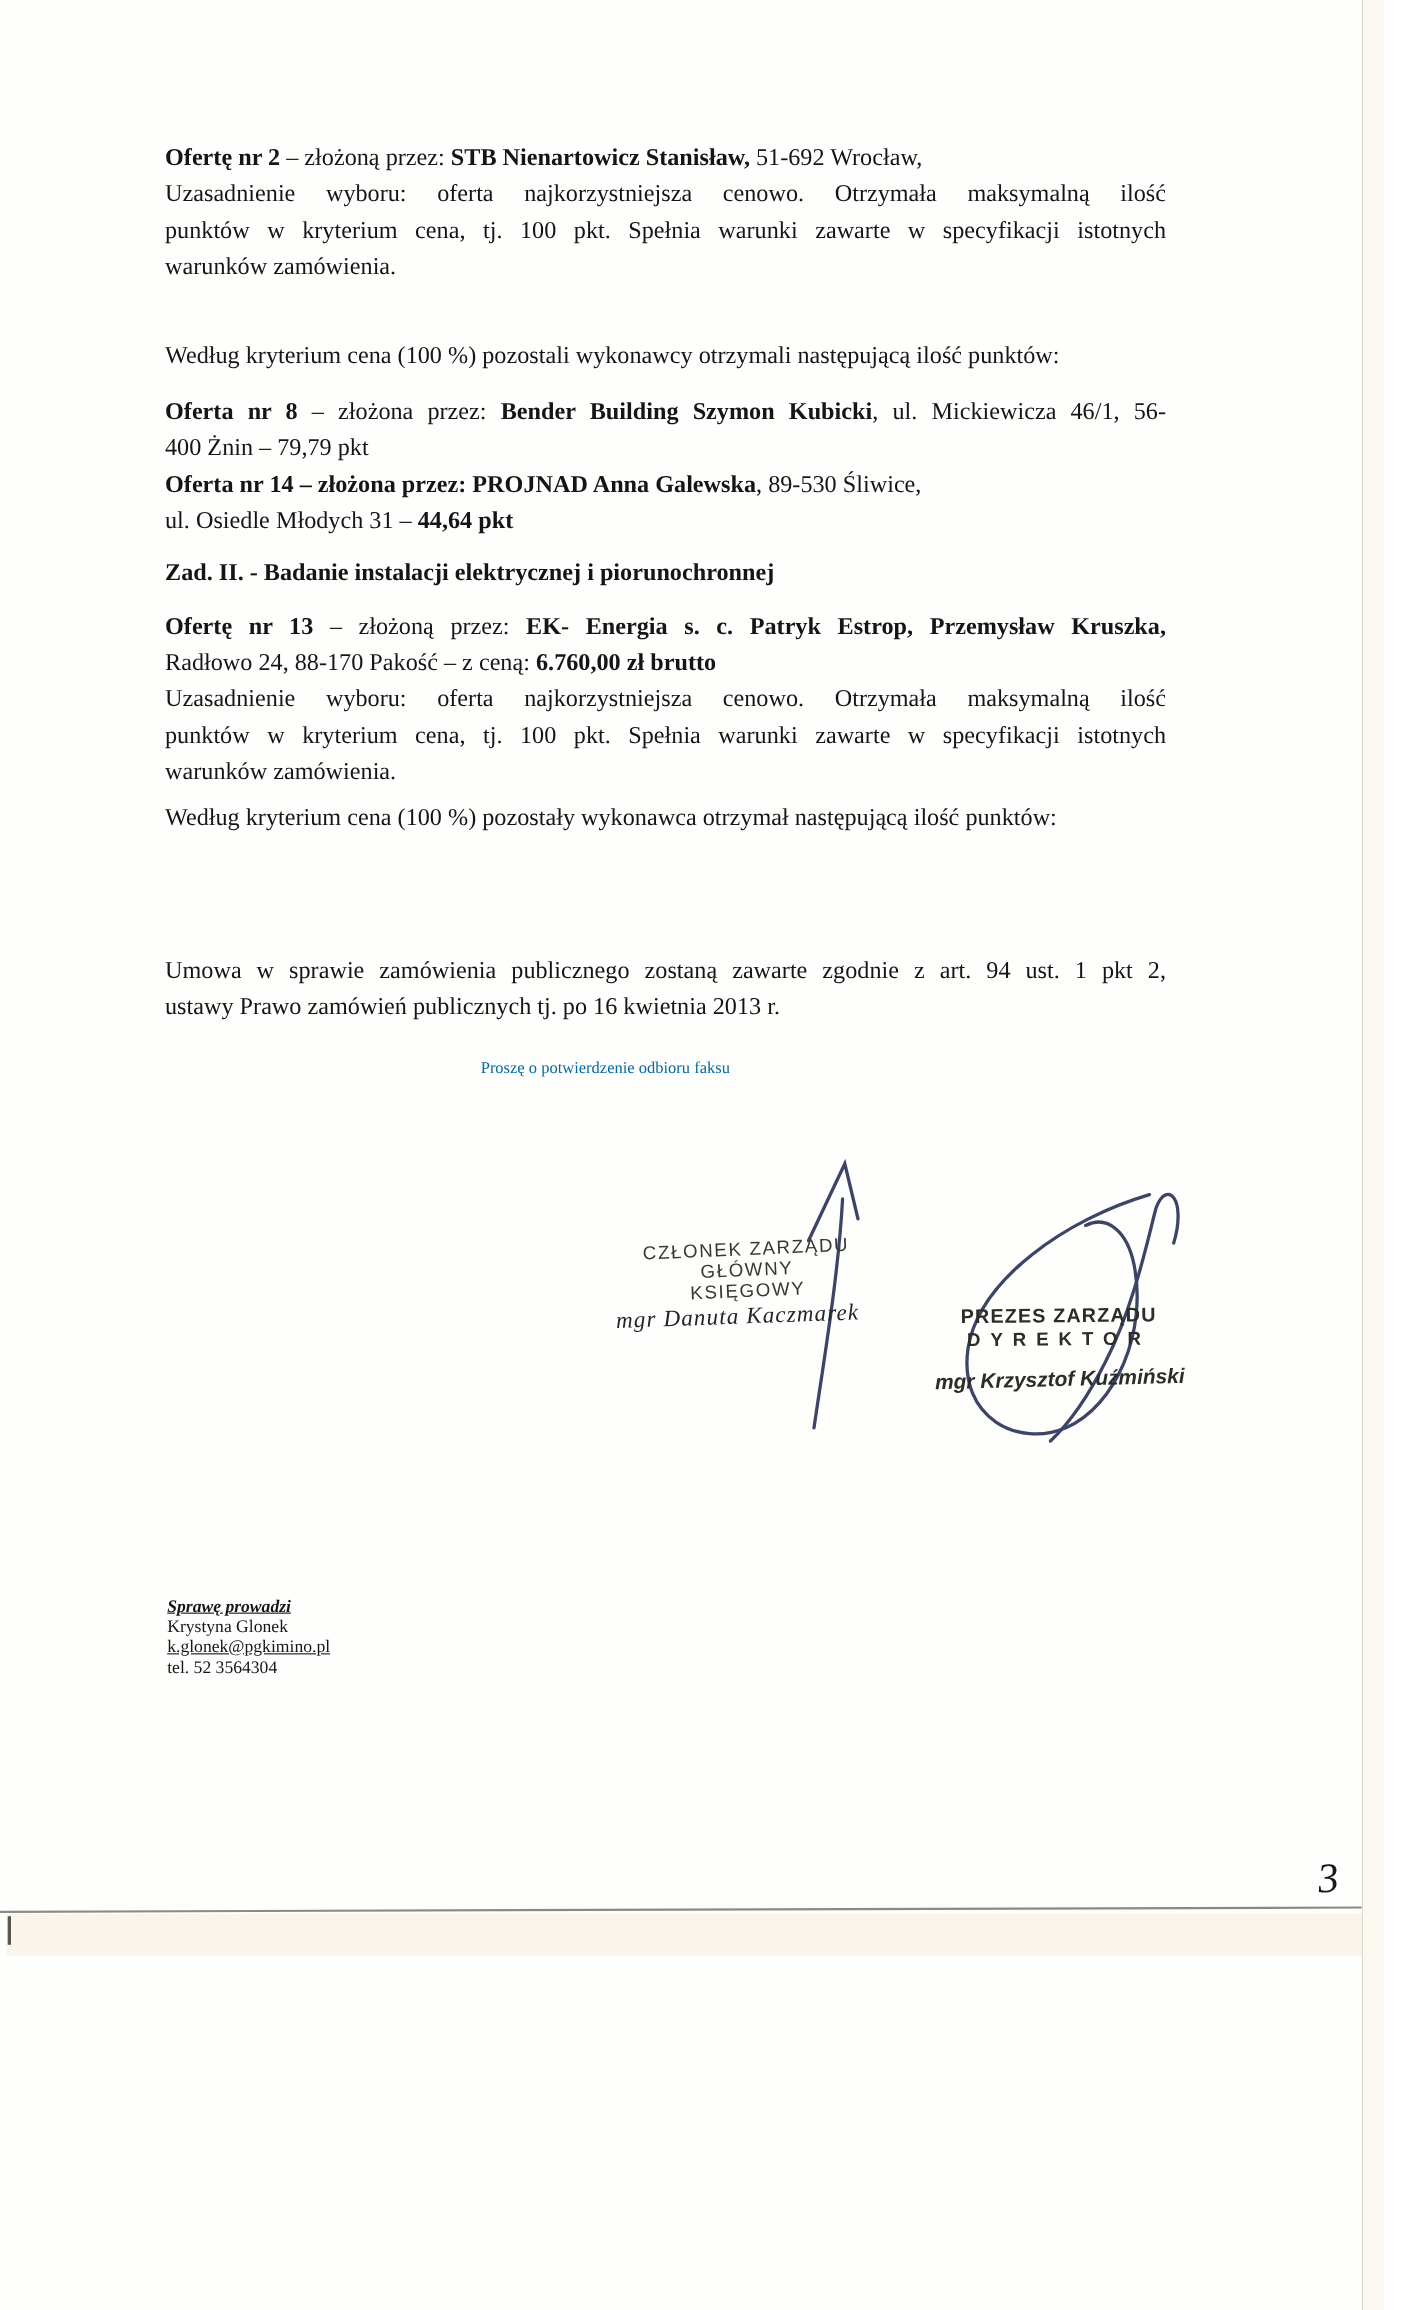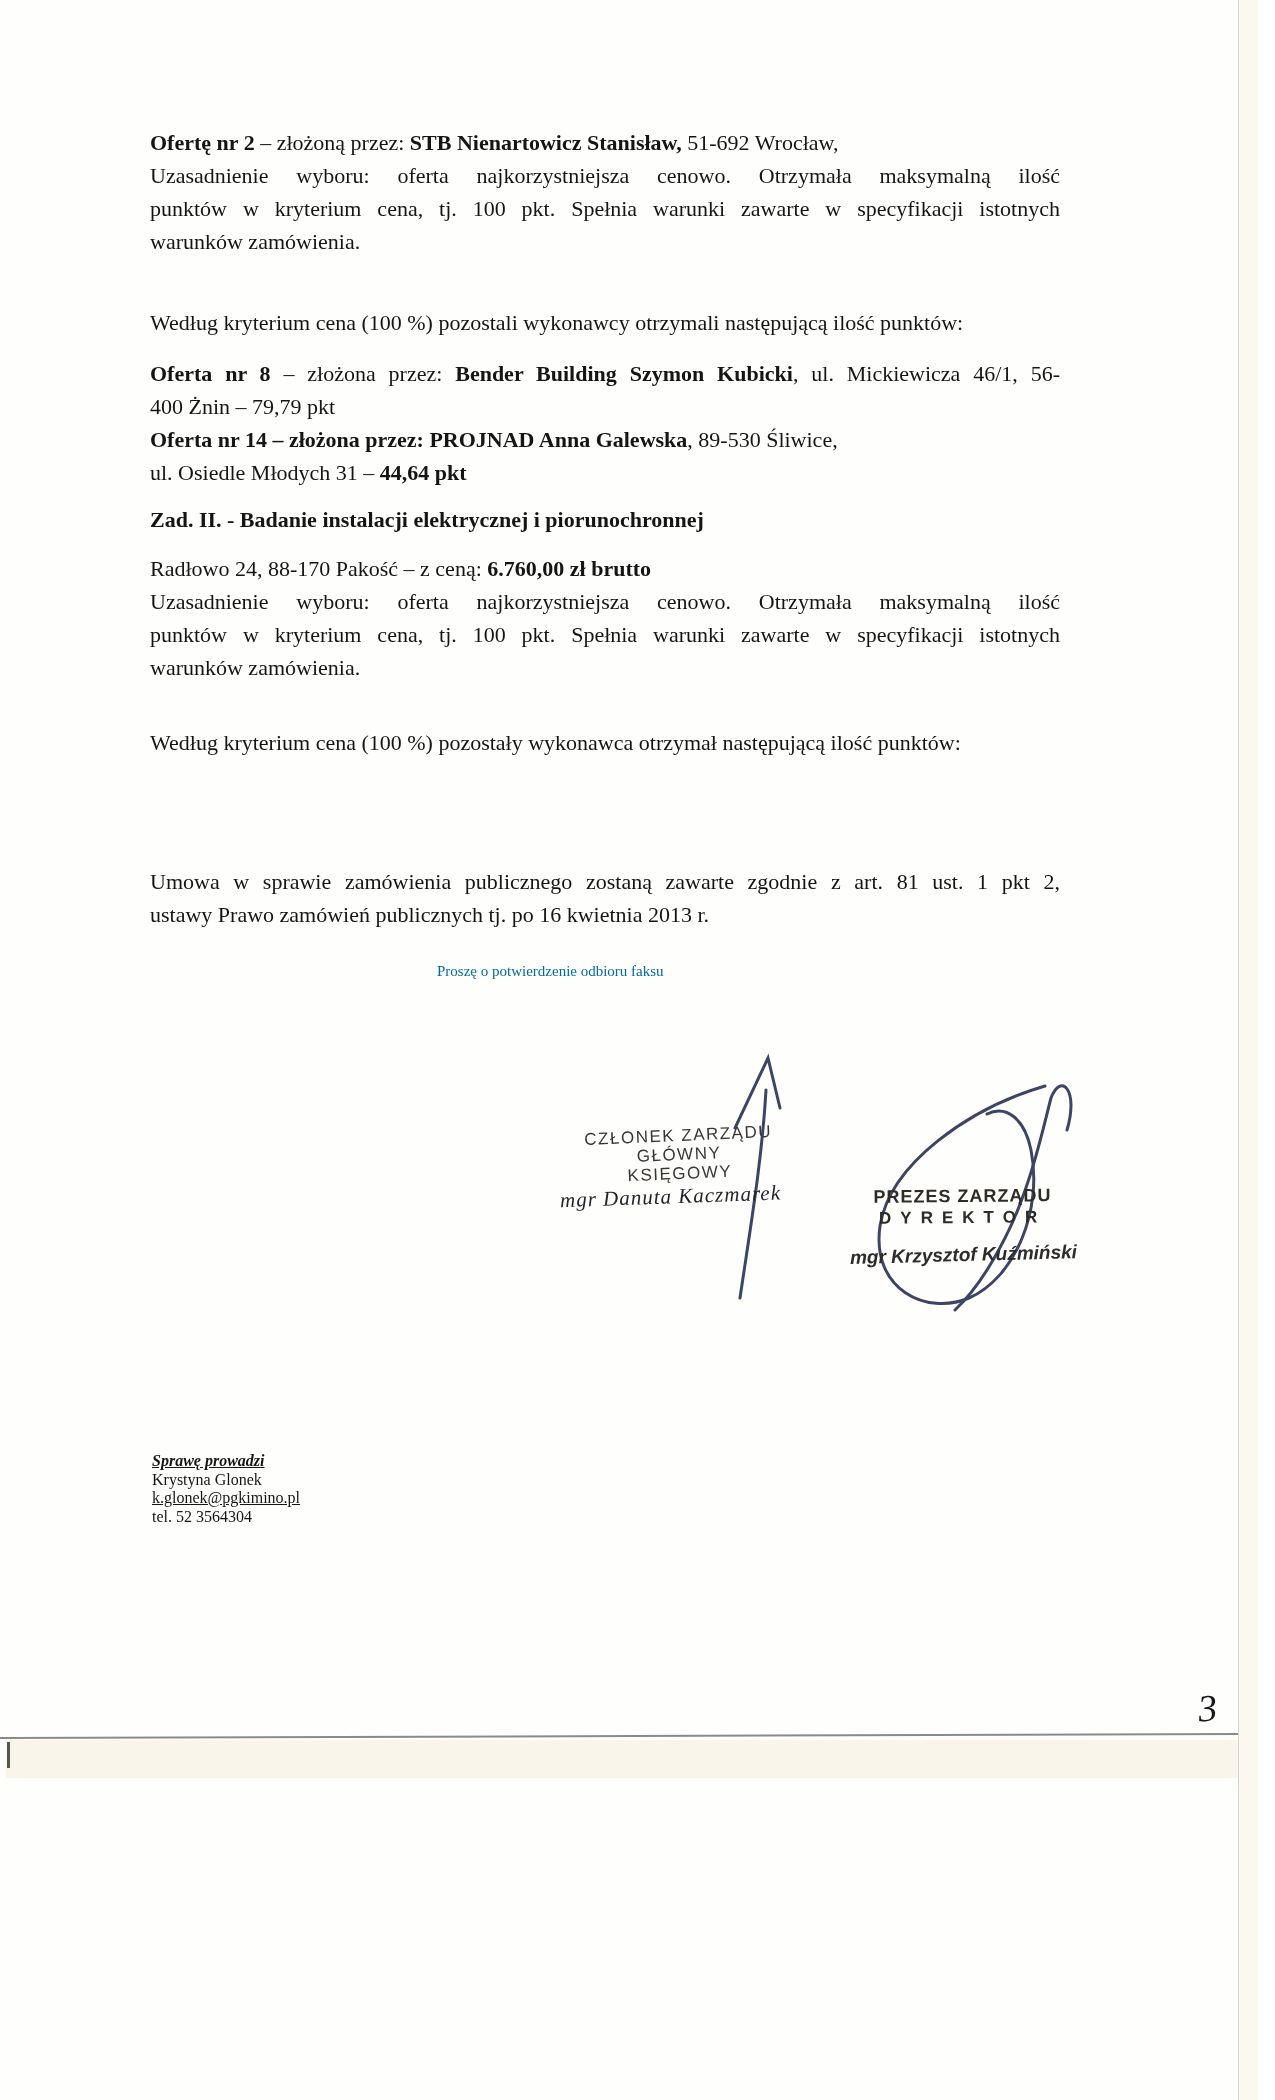--- a/index.html
+++ b/index.html
@@ -53,33 +53,34 @@
     <div class="ln">400 Żnin – 79,79 pkt</div>
     <div class="ln"><span class="bold">Oferta nr 14 – złożona przez: PROJNAD Anna Galewska</span><span>, 89-530 Śliwice,</span></div>
     <div class="ln"><span>ul. Osiedle Młodych 31 – </span><span class="bold">44,64 pkt</span></div>
   </div>
 
   <div class="blk bold" style="top:503px">
     <div class="ln">Zad. II. - Badanie instalacji elektrycznej i piorunochronnej</div>
   </div>
 
   <div class="blk" style="top:552px">
+    <div class="just"><span class="bold">Ofertę nr 13</span><span> – złożoną przez: </span><span class="bold">EK- Energia s. c. Patryk Estrop, Przemysław Kruszka,</span></div>
     <div class="ln"><span>Radłowo 24, 88-170 Pakość – z ceną: </span><span class="bold">6.760,00 zł brutto</span></div>
     <div class="just">Uzasadnienie wyboru: oferta najkorzystniejsza cenowo. Otrzymała maksymalną ilość</div>
     <div class="just">punktów w kryterium cena, tj. 100 pkt. Spełnia warunki zawarte w specyfikacji istotnych</div>
     <div class="ln">warunków zamówienia.</div>
   </div>
 
   <div class="blk" style="top:726px">
     <div class="ln">Według kryterium cena (100 %) pozostały wykonawca otrzymał następującą ilość punktów:</div>
   </div>
 
 
   <div class="blk" style="top:865px">
-    <div class="just">Umowa w sprawie zamówienia publicznego zostaną zawarte zgodnie z art. 81 ust. 1 pkt 2,</div>
+    <div class="just">Umowa w sprawie zamówienia publicznego zostaną zawarte zgodnie z art. 94 ust. 1 pkt 2,</div>
     <div class="ln">ustawy Prawo zamówień publicznych tj. po 16 kwietnia 2013 r.</div>
   </div>
 
   <div id="fax-note">Proszę o potwierdzenie odbioru faksu</div>
 
   <svg class="pen" style="left:700px;top:1050px" width="110" height="270" viewBox="0 0 110 270">
     <path d="M 35,78 L 68,8 L 80,58" fill="none" stroke="#3d4566" stroke-width="3" stroke-linecap="round"></path>
     <path d="M 66,40 C 62,110 50,180 40,248" fill="none" stroke="#3d4566" stroke-width="3" stroke-linecap="round"></path>
   </svg>
 

